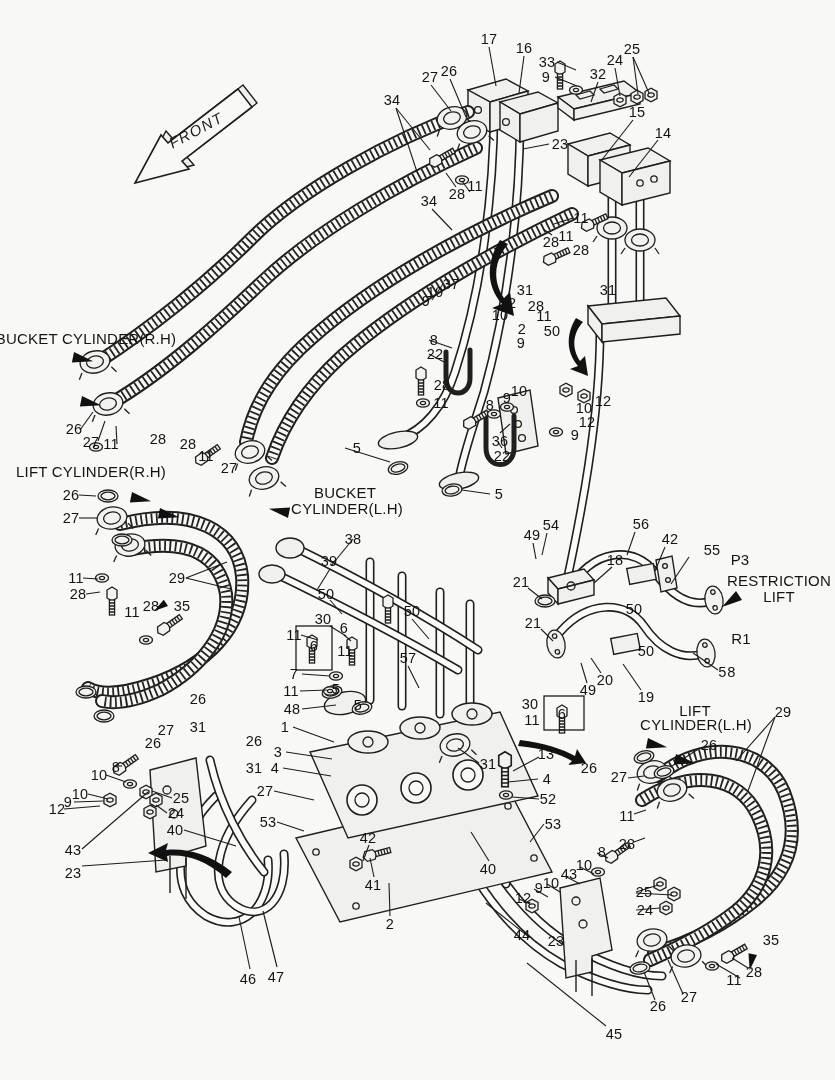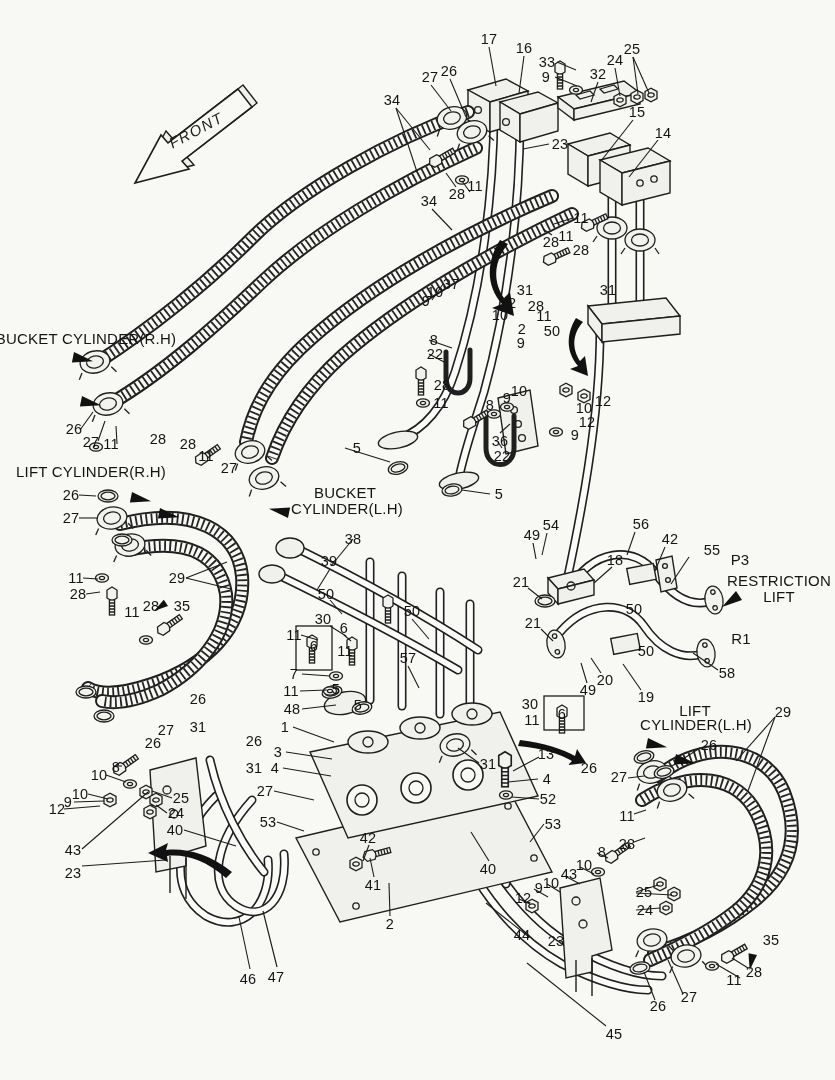--- a/index.html
+++ b/index.html
@@ -550,21 +550,21 @@
       <span class="co" style="left: 551px; top: 525px;">54</span>
       <span class="co" style="left: 532px; top: 535px;">49</span>
       <span class="co" style="left: 641px; top: 524px;">56</span>
       <span class="co" style="left: 670px; top: 539px;">42</span>
       <span class="co" style="left: 696px; top: 550px; margin-left: 16px;">55</span>
       <span class="co" style="left: 615px; top: 560px;">18</span>
       <span class="co" style="left: 521px; top: 582px;">21</span>
       <span class="co" style="left: 634px; top: 609px;">50</span>
       <span class="co" style="left: 533px; top: 623px;">21</span>
       <span class="co" style="left: 646px; top: 651px;">50</span>
-      <span class="co" style="left: 727px; top: 673px;">58</span>
+      <span class="co" style="left: 727px; top: 673px; font-family: Liberation Mono, monospace;">58</span>
       <span class="co" style="left: 605px; top: 680px;">20</span>
       <span class="co" style="left: 588px; top: 690px;">49</span>
       <span class="co" style="left: 646px; top: 697px;">19</span>
       <span class="co" style="left: 783px; top: 712px;">29</span>
       <span class="co" style="left: 709px; top: 745px;">26</span>
       <span class="co" style="left: 619px; top: 777px;">27</span>
       <span class="co" style="left: 627px; top: 816px;">11</span>
       <span class="co" style="left: 627px; top: 844px;">28</span>
       <span class="co" style="left: 530px; top: 704px;">30</span>
       <span class="co" style="left: 532px; top: 720px;">11</span>

